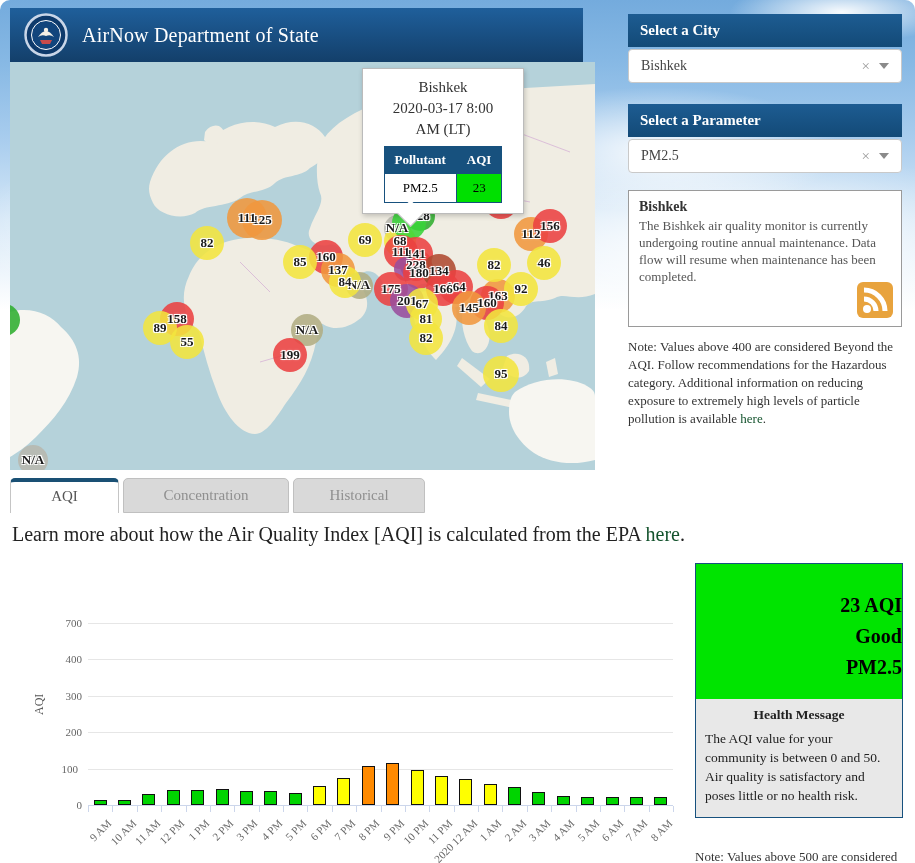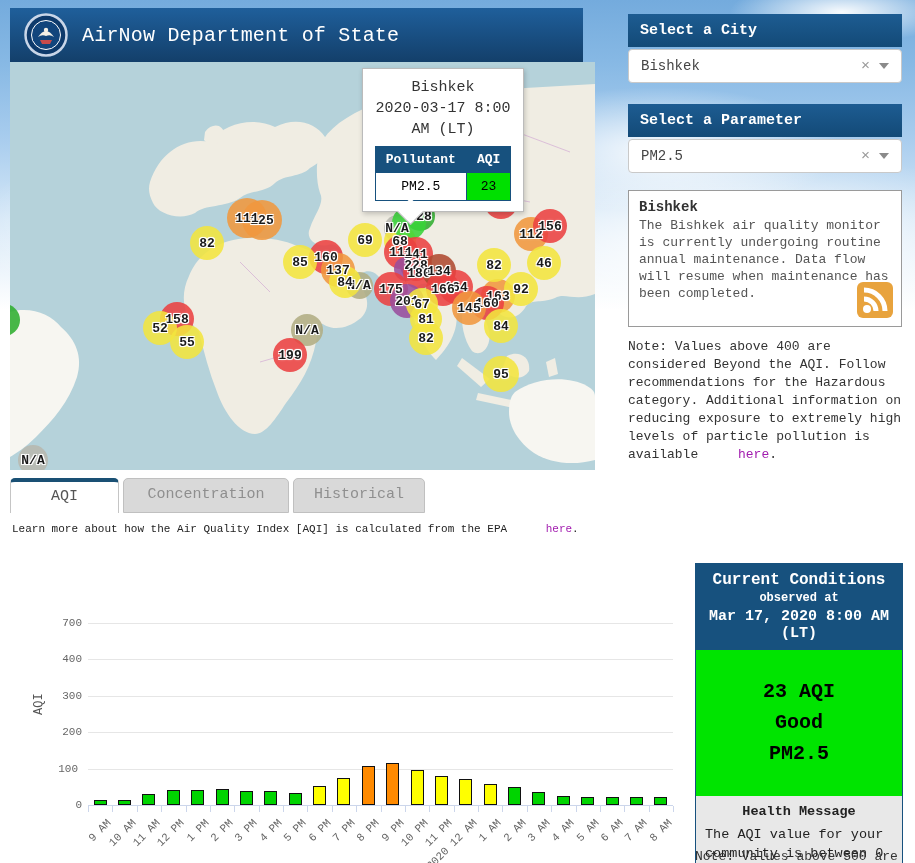--- a/index.html
+++ b/index.html
@@ -1,17 +1,17 @@
 <!DOCTYPE html>
 <html><head>
 <meta charset="utf-8">
 <style>
   html,body{margin:0;padding:0;background:#fff;}
   #page{position:relative;width:915px;height:863px;overflow:hidden;
-        font-family:Liberation Mono, monospace;background:#fff;}
+        font-family:Liberation Serif, serif;background:#fff;border-radius:10px;}
   
   #sky{position:absolute;left:0;top:0;width:915px;height:560px;
     background:
       radial-gradient(ellipse 160px 45px at 92% 12px, rgba(255,255,255,.95), rgba(255,255,255,0) 70%),
       radial-gradient(ellipse 260px 90px at 72% 150px, rgba(255,255,255,.9), rgba(255,255,255,0) 70%),
       radial-gradient(ellipse 340px 130px at 25% 230px, #fff, rgba(255,255,255,0) 75%),
       radial-gradient(ellipse 420px 150px at 80% 250px, #fff, rgba(255,255,255,0) 70%),
       linear-gradient(180deg,#74abdd 0px,#86b8e4 60px,#a9cdee 140px,#d6e8f7 220px,#ffffff 310px,#ffffff 560px);}
   
   #hdr{position:absolute;left:10px;top:8px;width:573px;height:54px;
@@ -42,47 +42,47 @@
   .selbox .clr{color:#999;font-size:15px;padding:0 9px;cursor:pointer;}
   .selbox .car{width:0;height:0;border-left:5px solid transparent;border-right:5px solid transparent;
                border-top:6px solid #8a8a8a;margin-right:12px;cursor:pointer;}
   
   #infobox{position:absolute;left:628px;top:190px;width:274px;height:137px;background:#fff;
            border:1px solid #9a9a9a;box-sizing:border-box;padding:8px 10px;}
   #infobox .bt{font-size:14px;font-weight:bold;color:#333;}
   #infobox .bb{font-size:13px;color:#555;line-height:17px;margin-top:2px;}
   #rss{position:absolute;right:8px;bottom:8px;cursor:pointer;}
   #note1{position:absolute;left:628px;top:338px;width:280px;font-size:13px;color:#333;line-height:18px;}
-  a.lnk{color:#a21caf;text-decoration:none;margin-left:32px;}
+  a.lnk{color:#14532d;text-decoration:none;}
   
   .tab{position:absolute;top:478px;height:35px;box-sizing:border-box;text-align:center;
        font-size:15px;border-radius:5px 5px 0 0;cursor:pointer;}
   .tab.on{background:#fff;border:1px solid #c5c5c5;border-top:4px solid #1a5074;border-bottom:none;
           color:#555;line-height:29px;}
   .tab.off{background:#d9d9d9;border:1px solid #c0c0c0;color:#8f8f8f;line-height:32px;}
-  #learn{position:absolute;left:12px;top:523px;font-size:11px;color:#222;text-align:right;}
+  #learn{position:absolute;left:12px;top:523px;font-size:20px;color:#222;text-align:right;}
   
   #chart{position:absolute;left:10px;top:555px;width:680px;height:308px;}
   #chart .ctit{position:absolute;left:0;top:10px;width:680px;text-align:center;font-size:17px;color:#333;}
   #chart .ylab{position:absolute;left:22px;top:160px;transform:rotate(-90deg);transform-origin:left top;
                font-size:12px;color:#555;}
   .grid{position:absolute;height:1px;background:#e6e6e6;}
   .axis{position:absolute;height:1px;background:#ccd6eb;}
   .ytick{position:absolute;width:42px;text-align:right;font-size:11px;color:#666;}
   .xtick{position:absolute;width:1px;height:6px;background:#ccd6eb;}
   .bar{position:absolute;box-sizing:border-box;border:1px solid #111;}
   .xlab{position:absolute;font-size:11px;color:#666;white-space:nowrap;
         transform:translateX(-100%) rotate(-45deg);transform-origin:right top;}
   
   #cc{position:absolute;left:695px;top:563px;width:208px;border:1px solid #17517e;box-sizing:border-box;background:#fff;}
   #cc .h{background:#17517e;color:#fff;text-align:center;padding:7px 4px 8px 4px;}
   #cc .h .l1{font-size:16px;font-weight:bold;}
   #cc .h .l2{font-size:12px;font-weight:bold;margin-top:2px;}
   #cc .h .l3{font-size:15px;font-weight:bold;margin-top:3px;}
-  #cc .g{background:#00e400;text-align:center;padding:26px 0 27px 0;}
+  #cc .g{background:#00e400;text-align:right;padding:26px 0 16px 0;}
   #cc .g div{font-size:20px;font-weight:bold;color:#000;line-height:31px;}
   #cc .m{background:#e8e8e8;padding:8px 9px 12px 9px;}
   #cc .m .mt{font-size:13.5px;font-weight:bold;text-align:center;color:#222;margin-bottom:6px;}
   #cc .m .mb{font-size:13.5px;color:#222;line-height:19px;}
   #note2{position:absolute;left:695px;top:849px;width:214px;font-size:13px;color:#333;}
 </style>
 </head>
 <body>
 
 <div id="page">
@@ -177,21 +177,21 @@
         <div class="mlab" style="left: 252px; top: 158px;">125</div>
         <div class="mlab" style="left: 237px; top: 156px;">111</div>
         <div class="mlab" style="left: 197px; top: 181px;">82</div>
         <div class="mlab" style="left: 355px; top: 178px;">69</div>
         <div class="mlab" style="left: 316px; top: 195px;">160</div>
         <div class="mlab" style="left: 290px; top: 200px;">85</div>
         <div class="mlab" style="left: 328px; top: 208px;">137</div>
         <div class="mlab" style="left: 349px; top: 223px;">N/A</div>
         <div class="mlab" style="left: 335px; top: 220px;">84</div>
         <div class="mlab" style="left: 167px; top: 257px;">158</div>
-        <div class="mlab" style="left: 150px; top: 266px;">52</div>
+        <div class="mlab" style="left: 150px; top: 266px;">89</div>
         <div class="mlab" style="left: 177px; top: 280px;">55</div>
         <div class="mlab" style="left: 297px; top: 268px;">N/A</div>
         <div class="mlab" style="left: 280px; top: 293px;">199</div>
         <div class="mlab" style="left: 23px; top: 398px;">N/A</div>
         <div class="mlab" style="left: 387px; top: 166px;">N/A</div>
         <div class="mlab" style="left: 390px; top: 179px;">68</div>
         <div class="mlab" style="left: 410px; top: 154px;">228</div>
         <div class="mlab" style="left: 406px; top: 192px;">141</div>
         <div class="mlab" style="left: 391px; top: 190px;">111</div>
         <div class="mlab" style="left: 406px; top: 203px;">228</div>
@@ -354,25 +354,20 @@
         <div class="xlab" style="left: 533.938px; top: 262px;">3 AM</div>
         <div class="xlab" style="left: 558.312px; top: 262px;">4 AM</div>
         <div class="xlab" style="left: 582.688px; top: 262px;">5 AM</div>
         <div class="xlab" style="left: 607.062px; top: 262px;">6 AM</div>
         <div class="xlab" style="left: 631.438px; top: 262px;">7 AM</div>
         <div class="xlab" style="left: 655.812px; top: 262px;">8 AM</div>
       </div>
   </div>
 
   <div id="cc">
-    <div class="h">
-      <div class="l1">Current Conditions</div>
-      <div class="l2">observed at</div>
-      <div class="l3">Mar 17, 2020 8:00 AM (LT)</div>
-    </div>
     <div class="g">
       <div>23 AQI</div>
       <div>Good</div>
       <div>PM2.5</div>
     </div>
     <div class="m">
       <div class="mt">Health Message</div>
       <div class="mb">The AQI value for your community is between 0 and 50. Air quality is satisfactory and poses little or no health risk.</div>
     </div>
   </div>

